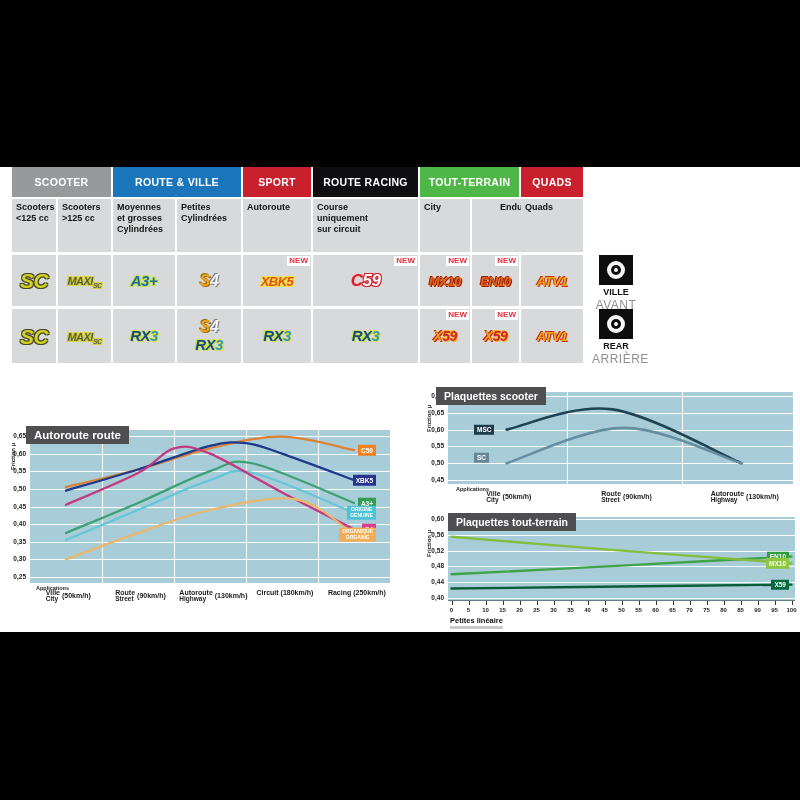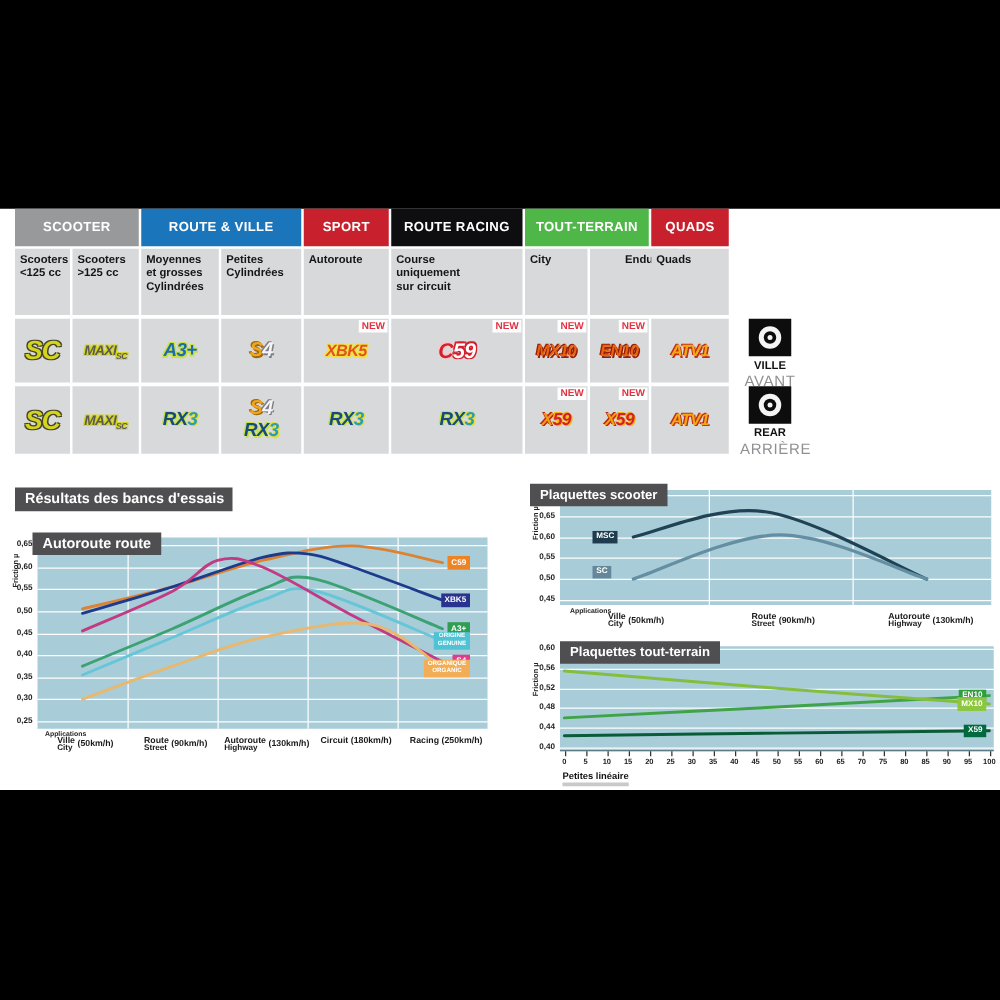--- a/index.html
+++ b/index.html
@@ -77,21 +77,20 @@
     </div>
 
     <div class="marker" style="top:142px">
       <div class="marker-box">
         <div class="disc"></div>
       </div>
       <div class="marker-label">REAR</div>
       <div class="marker-caption">ARRIÈRE</div>
     </div>
 
-    <div class="results-bar">Résultats des bancs d'essais</div>
   <div class="tbl">
         <div class="grp" style="left: 0px; width: 99px; background: rgb(152, 153, 155);">SCOOTER</div>
         <div class="grp" style="left: 101px; width: 128px; background: rgb(27, 117, 187);">ROUTE &amp; VILLE</div>
         <div class="grp" style="left: 231px; width: 68px; background: rgb(200, 32, 45);">SPORT</div>
         <div class="grp" style="left: 301px; width: 105px; background: rgb(14, 14, 16);">ROUTE RACING</div>
         <div class="grp" style="left: 408px; width: 99px; background: rgb(79, 183, 72);">TOUT-TERRAIN</div>
         <div class="grp" style="left: 509px; width: 62px; background: rgb(200, 32, 45);">QUADS</div>
         <div class="sub" style="left: 0px; width: 40px;">Scooters
 &lt;125 cc</div>
         <div class="sub" style="left: 46px; width: 49px;">Scooters
@@ -261,21 +260,21 @@
         </svg>
         <div class="slabel" style="background: rgb(31, 60, 78); left: 26px; top: 37.6px;">MSC</div>
         <div class="slabel" style="background: rgb(100, 136, 154); left: 26px; top: 65.5px;">SC</div>
       </div>
       <div class="ytick" style="left: 422px; top: 225px;">0,70</div>
       <div class="ytick" style="left: 422px; top: 241.8px;">0,65</div>
       <div class="ytick" style="left: 422px; top: 258.6px;">0,60</div>
       <div class="ytick" style="left: 422px; top: 275.4px;">0,55</div>
       <div class="ytick" style="left: 422px; top: 292.2px;">0,50</div>
       <div class="ytick" style="left: 422px; top: 309px;">0,45</div>
-      <div class="chart-title" style="left: 424px; top: 220px; font-size: 10.5px; text-align: center;">Plaquettes scooter</div>
+      <div class="chart-title" style="left: 436px; top: 220px; font-size: 10.5px; text-align: center;">Plaquettes scooter</div>
       <div class="ylab" style="left: 426px; top: 265px;">Friction µ</div>
       <div class="apps" style="left: 456px; top: 319px;">Applications</div>
       <div class="xcat" style="left: 506.6px; top: 323px;">
         <div>
           <div class="xcat-fr">Ville</div>
           <div class="xcat-en">City</div>
         </div>
         <span class="xcat-speed">(50km/h)</span>
       </div>
       <div class="xcat" style="left: 624px; top: 323px;">

